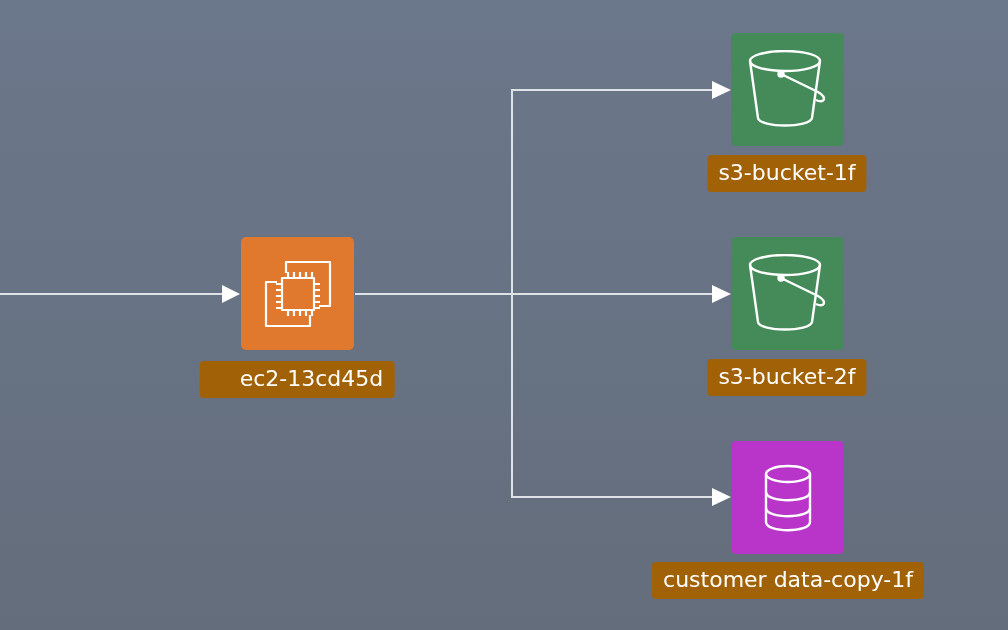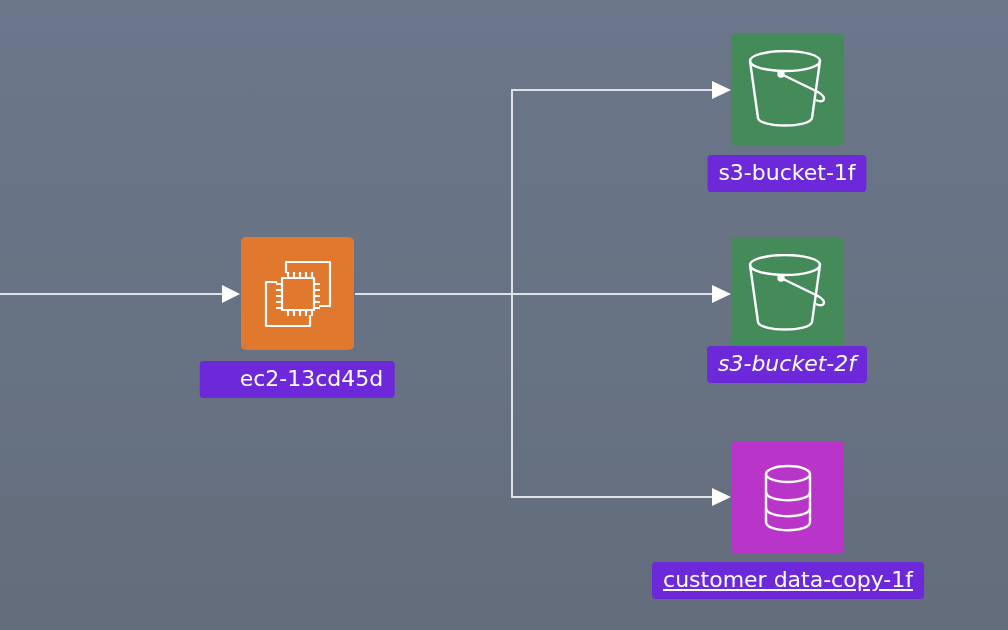--- a/index.html
+++ b/index.html
@@ -8,21 +8,21 @@
     background: linear-gradient(to bottom, #6b778a 0%, #677283 55%, #636d7b 100%);
     font-family: "DejaVu Sans", sans-serif;
   }
   #edges { position: absolute; left: 0; top: 0; width: 1008px; height: 630px; }
   .node {
     position: absolute; width: 113px; height: 113px; border-radius: 5px;
     display: flex; align-items: center; justify-content: center;
   }
   .node svg { width: 80px; height: 80px; }
   .label {
-    position: absolute; background: #6d28d9; color: #ffffff;
+    position: absolute; background: #a16207; color: #ffffff;
     font-size: 22px; line-height: 36px; height: 37px; padding: 0 11px;
     border-radius: 4px; white-space: nowrap; transform: translateX(-50%);
   }
 </style>
 </head>
 <body>
 
 <svg id="edges" viewBox="0 0 1008 630">
   <defs>
     <marker id="arrow" markerWidth="10" markerHeight="10" refX="9" refY="5" orient="auto" markerUnits="userSpaceOnUse">
@@ -67,23 +67,23 @@
 <div class="label" style="left:787px; top:155px;">s3-bucket-1f</div>
 
 <div class="node" style="left: 731px; top: 237px; background: rgb(69, 139, 90);">
   <svg viewBox="0 0 80 80" fill="none" stroke="#fff" stroke-width="2.4" stroke-linejoin="round">
     <ellipse cx="37" cy="11" rx="35" ry="10"></ellipse>
     <path d="M2,11 L10,68 C12,78 62,78 64,68 L72,11"></path>
     <circle cx="33" cy="24" r="2.5" fill="#fff"></circle>
     <path d="M33,24 L70,42 C80,48 76,54 68,50"></path>
   </svg>
 </div>
-<div class="label" style="left:787px; top:346px;font-style:italic;">s3-bucket-2f</div>
+<div class="label" style="left:787px; top:359px;">s3-bucket-2f</div>
 
 <div class="node" style="left: 731px; top: 441px; background: rgb(185, 53, 201);">
   <svg viewBox="0 0 80 80" fill="none" stroke="#fff" stroke-width="2.4">
     <ellipse cx="40" cy="16" rx="22" ry="8"></ellipse>
     <path d="M18,16 V64 C18,75 62,75 62,64 V16"></path>
     <path d="M18,34 C18,45 62,45 62,34"></path>
     <path d="M18,50 C18,61 62,61 62,50"></path>
   </svg>
 </div>
-<div class="label" style="left:788px; top:562px;text-decoration:underline;">customer data-copy-1f</div>
+<div class="label" style="left:788px; top:562px;">customer data-copy-1f</div>
 
 </body></html>

